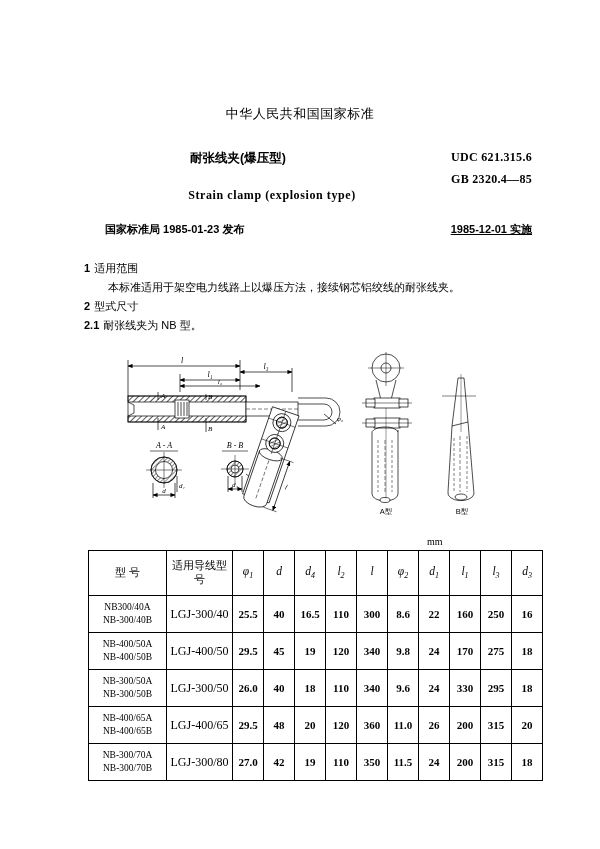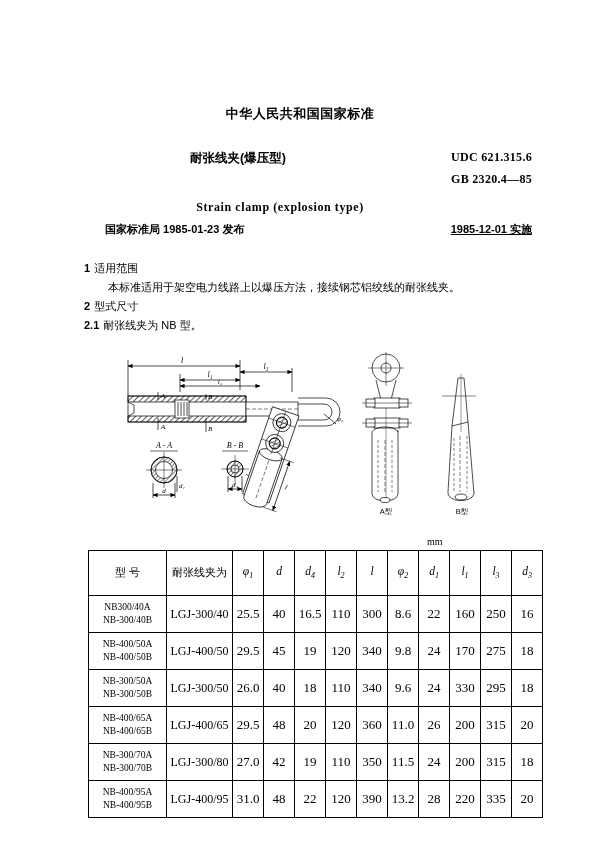--- a/index.html
+++ b/index.html
@@ -23,21 +23,21 @@
   }
 
   
   .nat-std-title {
     position: absolute;
     top: 105px;
     left: 0;
     width: 600px;
     text-align: center;
     font-family: "Liberation Sans", "DejaVu Sans", sans-serif;
-    font-weight: bold;
+    font-weight: normal;
     font-size: 13px;
     letter-spacing: 0.5px;
   }
   .cn-title {
     position: absolute;
     top: 150px;
     left: 190px;
     font-family: "Liberation Sans", "DejaVu Sans", sans-serif;
     font-weight: bold;
     font-size: 12.5px;
@@ -55,29 +55,28 @@
     position: absolute;
     top: 172px;
     right: 68px;
     font-family: "Liberation Serif", "DejaVu Serif", serif;
     font-weight: bold;
     font-size: 12px;
     letter-spacing: 0.3px;
   }
   .en-title {
     position: absolute;
-    top: 200px;
+    top: 188px;
     left: 0;
     width: 544px;
     text-align: center;
     font-family: "Liberation Serif", "DejaVu Serif", serif;
     font-weight: bold;
     font-size: 12px;
     letter-spacing: 0.6px;
-    padding-left: 8px;
   }
   .publisher {
     position: absolute;
     top: 222px;
     left: 105px;
     font-family: "Liberation Sans", "DejaVu Sans", sans-serif;
     font-weight: bold;
     font-size: 11px;
   }
   .effective {
@@ -167,21 +166,22 @@
   .model-cell {
     line-height: 1.35;
     font-size: 9.5px;
     white-space: nowrap;
   }
   .wire-cell {
     font-size: 12px;
     white-space: nowrap;
   }
   .num-cell {
-    font-size: 13px;
+    font-size: 11px;
+    font-weight: bold;
   }
   .col-model { width: 78px; }
   .col-wire  { width: 66px; }
   .col-n     { width: 31px; }
 </style>
 </head>
 <body>
 
 <div class="page">
 
@@ -397,21 +397,21 @@
         <col class="col-n">
       <col class="col-n">
         <col class="col-n">
         <col class="col-n">
         <col class="col-n">
         <col class="col-n">
     </colgroup>
     <thead>
       <tr>
         <th class="th-cn">型  号</th>
-        <th class="th-cn">耐张线夹为</th>
+        <th class="th-cn">适用导线型号</th>
         <th class="th-sym"><span>φ</span><sub>1</sub></th>
         <th class="th-sym"><span>d</span><sub></sub></th>
         <th class="th-sym"><span>d</span><sub>4</sub></th>
         <th class="th-sym"><span>l</span><sub>2</sub></th>
         <th class="th-sym"><span>l</span><sub></sub></th>
         <th class="th-sym"><span>φ</span><sub>2</sub></th>
         <th class="th-sym"><span>d</span><sub>1</sub></th>
         <th class="th-sym"><span>l</span><sub>1</sub></th>
         <th class="th-sym"><span>l</span><sub>3</sub></th>
         <th class="th-sym"><span>d</span><sub>3</sub></th>
@@ -481,30 +481,16 @@
           <td class="num-cell">42</td>
           <td class="num-cell">19</td>
           <td class="num-cell">110</td>
           <td class="num-cell">350</td>
           <td class="num-cell">11.5</td>
           <td class="num-cell">24</td>
           <td class="num-cell">200</td>
           <td class="num-cell">315</td>
           <td class="num-cell">18</td>
         </tr>
-        <tr>
-          <td class="model-cell">NB-400/95A<br>NB-400/95B</td>
-          <td class="wire-cell">LGJ-400/95</td>
-          <td class="num-cell">31.0</td>
-          <td class="num-cell">48</td>
-          <td class="num-cell">22</td>
-          <td class="num-cell">120</td>
-          <td class="num-cell">390</td>
-          <td class="num-cell">13.2</td>
-          <td class="num-cell">28</td>
-          <td class="num-cell">220</td>
-          <td class="num-cell">335</td>
-          <td class="num-cell">20</td>
-        </tr>
       </tbody>
   </table>
 
 </div>
 
 </body></html>

